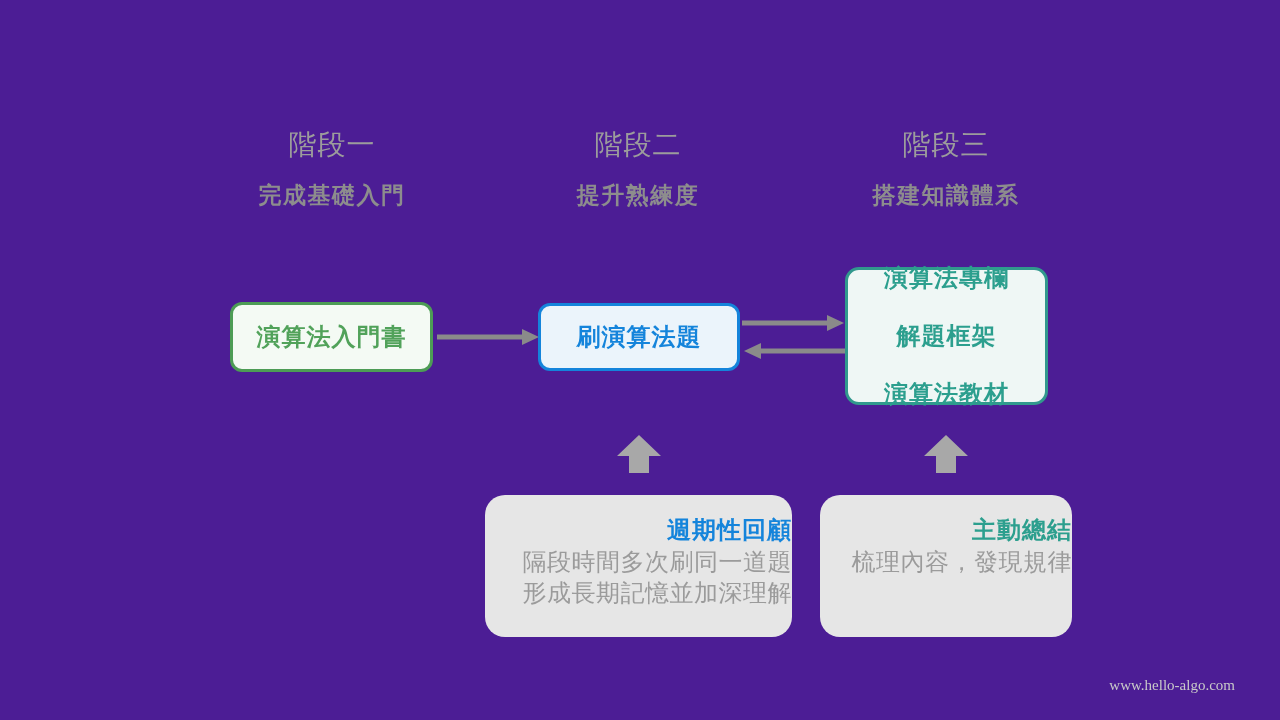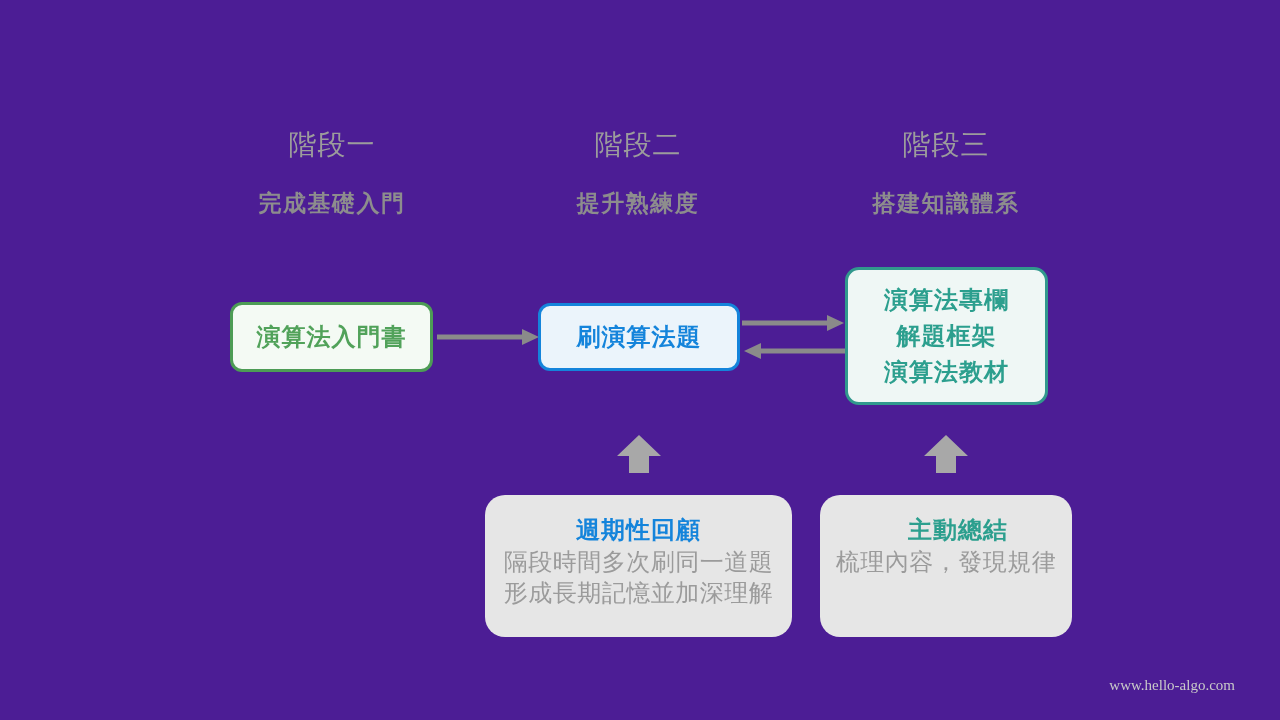--- a/index.html
+++ b/index.html
@@ -26,40 +26,41 @@
   .stage-1 { left: 182px; }
   .stage-2 { left: 488px; text-align: center; }
   .stage-3 { left: 796px; }
   .stage-label {
     font-size: 28px;
     font-weight: 400;
     color: var(--stage-label, #9c9c9c);
     letter-spacing: 1px;
   }
   .stage-subtitle {
-    margin-top: 24px;
+    margin-top: 16px;
     font-size: 23px;
     font-weight: bold;
     color: var(--stage-subtitle, #8d8d8d);
     letter-spacing: 1.5px;
   }
 
   
   .node {
     position: absolute;
     box-sizing: border-box;
     display: flex;
     flex-direction: column;
     align-items: center;
     justify-content: center;
     border-radius: 12px;
     font-size: 24px;
     font-weight: bold;
     letter-spacing: 1px;
     text-align: center;
+    gap: 22px;
   }
   .node-intro {
     left: 230px; top: 302px; width: 203px; height: 70px;
     background: var(--green-fill, #f4faf4);
     border: 3px solid var(--green-border, #4d9c55);
     color: var(--green-text, #51a25a);
   }
   .node-practice {
     left: 538px; top: 303px; width: 202px; height: 68px;
     background: var(--blue-fill, #ebf4fb);
@@ -88,21 +89,21 @@
   .block-arrow { fill: var(--block-arrow, #a8a8a8); }
 
   
   .note {
     position: absolute;
     top: 495px;
     height: 142px;
     box-sizing: border-box;
     background: var(--note-bg, #e6e6e6);
     border-radius: 20px;
-    text-align: center;
+    text-align: right;
   }
   .note-review { left: 485px; width: 307px; }
   .note-summarize { left: 820px; width: 252px; }
   .note-title {
     margin-top: 19px;
     font-size: 24px;
     font-weight: bold;
     letter-spacing: 1px;
   }
   .note-review .note-title { color: var(--blue-text, #1484db); }

